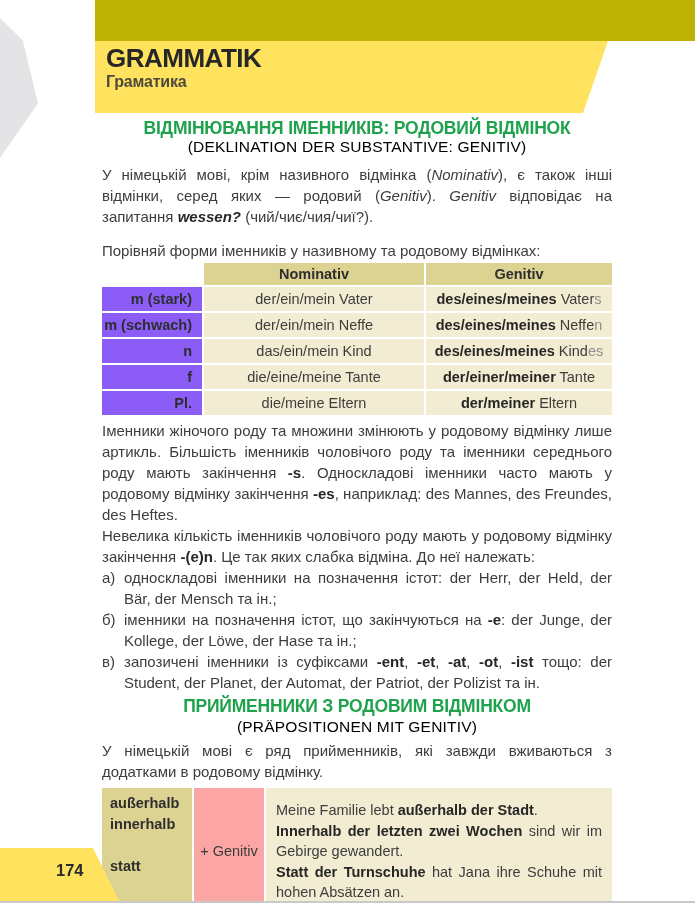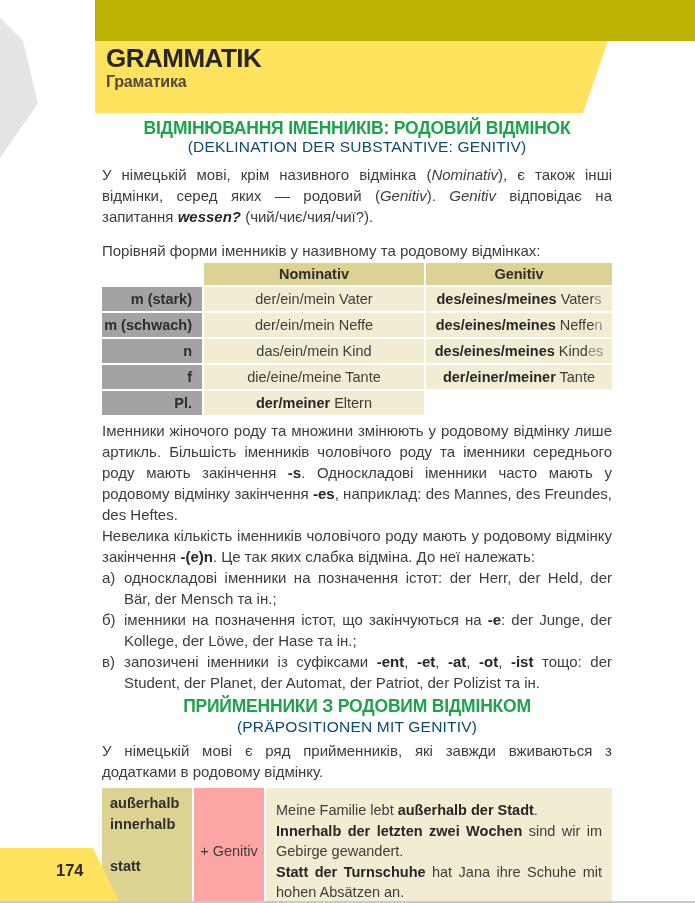--- a/index.html
+++ b/index.html
@@ -28,35 +28,35 @@
   .footer-tab{
     position:absolute;left:0;top:848px;width:120px;height:55px;background:#ffe25e;
     clip-path:polygon(0 0,77.5% 0,100% 100%,0 100%);
   }
   .page-num{position:absolute;left:56px;top:861px;font-size:16.5px;font-weight:700;color:#2b2b2b;}
   .bottom-line{position:absolute;left:0;top:901px;width:695px;height:2px;background:#c9c9c9;}
 
   
   .content{position:absolute;left:102px;top:118px;width:510px;color:#3d3d3d;font-size:15px;}
   .h-green1{margin:0;text-align:center;color:#1ea24c;font-weight:700;font-size:17.5px;line-height:20px;letter-spacing:-0.2px;}
-  .h-green2{margin:0;text-align:center;color:#0c4a6e;font-weight:400;font-size:15.5px;line-height:18px;letter-spacing:0.2px;}
+  .h-green2{margin:0;text-align:center;color:#000000;font-weight:400;font-size:15.5px;line-height:18px;letter-spacing:0.2px;}
   .para{margin:0;text-align:justify;line-height:21px;}
   .mt8{margin-top:8px;} .mt15{margin-top:15px;} .mt4{margin-top:4px;} .mt5{margin-top:5px;}
   .mt3{margin-top:3px;} .mt2{margin-top:2px;} .mt6{margin-top:6px;}
   .compare{line-height:17px;text-align:left;}
   .b{font-weight:700;color:#262626;}
   .i{font-style:italic;}
   .g{color:#8d8d8d;}
 
   
   .tbl1{display:grid;grid-template-columns:100px 220px 186px;gap:2px;font-size:14.5px;}
   .tbl1 .cell{box-sizing:border-box;}
   .blankc{background:transparent;height:22px;}
   .th{background:#dcd292;font-weight:700;color:#2e2e2e;text-align:center;height:22px;line-height:22px;}
-  .tl{background:#a3a3a3;font-weight:700;color:#2e2e2e;text-align:right;padding-right:10px;height:24px;line-height:24px;}
+  .tl{background:#8b5cf6;font-weight:700;color:#2e2e2e;text-align:right;padding-right:10px;height:24px;line-height:24px;}
   .td{background:#f2edd2;text-align:center;height:24px;line-height:24px;color:#3d3d3d;}
 
   
   .tbl2{display:grid;grid-template-columns:90px 70px 346px;gap:2px;font-size:14.5px;}
   .t2c1{background:#dcd292;box-sizing:border-box;padding:5px 4px 5px 8px;font-weight:700;color:#2e2e2e;line-height:21px;}
   .t2c1 .spacer{height:21px;}
   .t2c2{background:#fca5a5;display:flex;align-items:center;justify-content:center;color:#3d3d3d;}
   .t2c3{background:#f2edd2;box-sizing:border-box;padding:12px 10px;line-height:20.5px;}
   .t2c3 p{margin:0;text-align:justify;}
 
@@ -101,20 +101,21 @@
 
       <div class="cell tl">n</div>
       <div class="cell td">das/ein/mein Kind</div>
       <div class="cell td"><span class="b">des/eines/meines</span><span> Kind</span><span class="g">es</span></div>
 
       <div class="cell tl">f</div>
       <div class="cell td">die/eine/meine Tante</div>
       <div class="cell td"><span class="b">der/einer/meiner</span><span> Tante</span></div>
 
       <div class="cell tl">Pl.</div>
+      <div class="cell td">die/meine Eltern</div>
       <div class="cell td"><span class="b">der/meiner</span><span> Eltern</span></div>
     </div>
 
     <p class="para mt5"><span>Іменники жіночого роду та множини змінюють у родовому відмінку лише артикль. Більшість іменників чоловічого роду та іменники середнього роду мають закінчення </span><span class="b">-s</span><span>. Односкладові іменники часто мають у родовому відмінку закінчення </span><span class="b">-es</span><span>, наприклад: des Mannes, des Freundes, des Heftes.</span></p>
     <p class="para"><span>Невелика кількість іменників чоловічого роду мають у родовому відмінку закінчення </span><span class="b">-(e)n</span><span>. Це так яких слабка відміна. До неї належать:</span></p>
 
     <div class="li">
       <span class="marker">а)</span>
       <span class="txt"><span>односкладові іменники на позначення істот: der Herr, der Held, der Bär, der Mensch та ін.;</span></span>
     </div>

